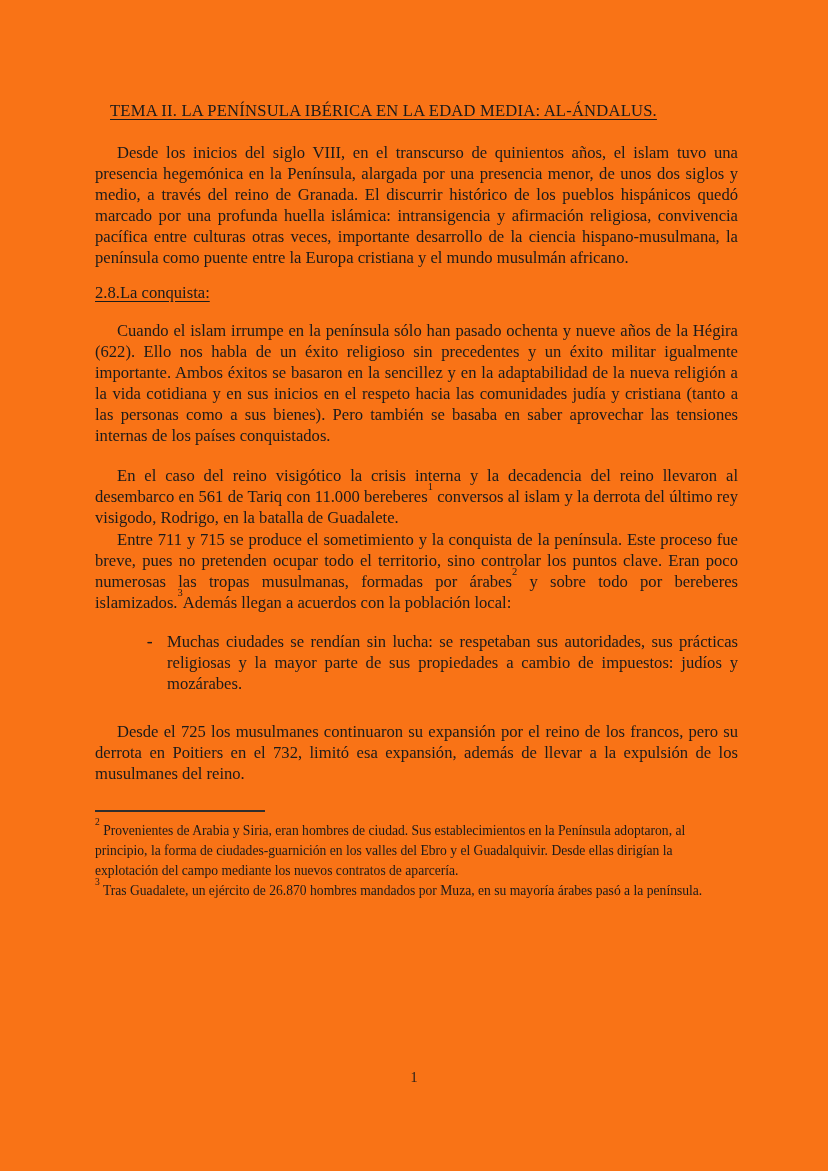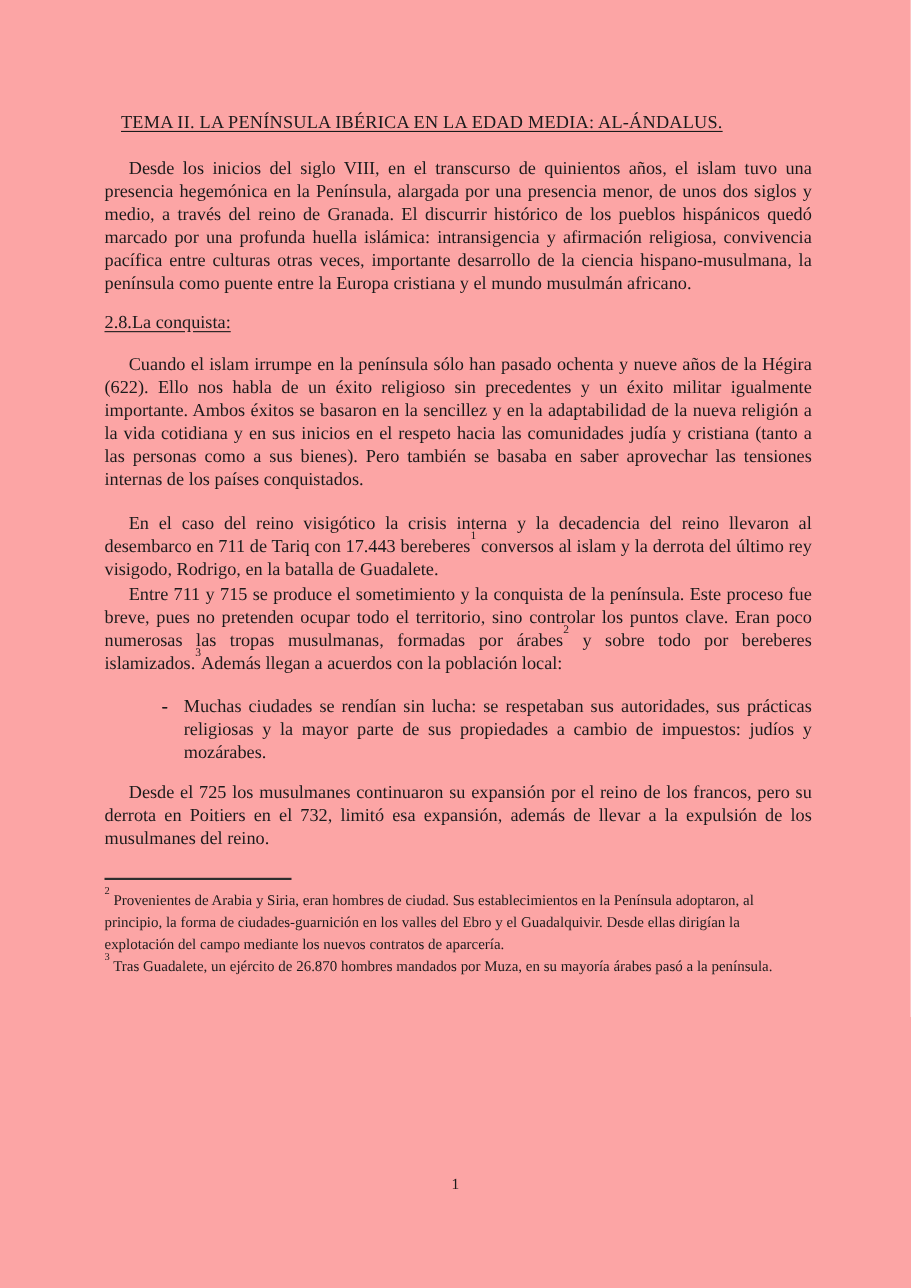--- a/index.html
+++ b/index.html
@@ -4,21 +4,21 @@
 <style>
   html, body {
     margin: 0;
     padding: 0;
     background: #ffffff;
   }
   .page {
     position: relative;
     width: 828px;
     height: 1171px;
-    background: #fca5a5;
+    background: #f97316;
     color: #1b1b1b;
     font-family: "Liberation Serif", "DejaVu Serif", serif;
     box-sizing: border-box;
     padding: 100px 90px 12px 95px;
     overflow: hidden;
   }
   .title {
     font-size: 16.6px;
     font-weight: normal;
     line-height: 22px;
@@ -40,21 +40,21 @@
     font-weight: normal;
     line-height: 22px;
     margin: 14px 0 0 0;
     text-decoration: underline;
     text-underline-offset: 3px;
   }
   .p-intro { margin-top: 20px; }
   .p-c1    { margin-top: 16px; }
   .p-c2    { margin-top: 19px; }
   .p-c3    { margin-top: 1px; }
-  .p-exp   { margin-top: 15px; }
+  .p-exp   { margin-top: 27px; }
   .list {
     margin-top: 18px;
     font-size: 16.6px;
     line-height: 21px;
   }
   .list-item {
     position: relative;
     padding-left: 72px;
     text-align: justify;
   }
@@ -105,21 +105,21 @@
 <div class="page">
 
   <h1 class="title">TEMA II. LA PENÍNSULA IBÉRICA EN LA EDAD MEDIA: AL-ÁNDALUS.</h1>
 
   <p class="para indent p-intro">Desde los inicios del siglo VIII, en el transcurso de quinientos años, el islam tuvo una presencia hegemónica en la Península, alargada por una presencia menor, de unos dos siglos y medio, a través del reino de Granada. El discurrir histórico de los pueblos hispánicos quedó marcado por una profunda huella islámica: intransigencia y afirmación religiosa, convivencia pacífica entre culturas otras veces, importante desarrollo de la ciencia hispano-musulmana, la península como puente entre la Europa cristiana y el mundo musulmán africano.</p>
 
   <h2 class="heading">2.8.La conquista:</h2>
 
   <p class="para indent p-c1">Cuando el islam irrumpe en la península sólo han pasado ochenta y nueve años de la Hégira (622). Ello nos habla de un éxito religioso sin precedentes y un éxito militar igualmente importante. Ambos éxitos se basaron en la sencillez y en la adaptabilidad de la nueva religión a la vida cotidiana y en sus inicios en el respeto hacia las comunidades judía y cristiana (tanto a las personas como a sus bienes). Pero también se basaba en saber aprovechar las tensiones internas de los países conquistados.</p>
 
-  <p class="para indent p-c2"><span>En el caso del reino visigótico la crisis interna y la decadencia del reino llevaron al desembarco en 711 de Tariq con 17.443 bereberes</span><sup class="ref">1</sup><span> conversos al islam y la derrota del último rey visigodo, Rodrigo, en la batalla de Guadalete.</span></p>
+  <p class="para indent p-c2"><span>En el caso del reino visigótico la crisis interna y la decadencia del reino llevaron al desembarco en 561 de Tariq con 11.000 bereberes</span><sup class="ref">1</sup><span> conversos al islam y la derrota del último rey visigodo, Rodrigo, en la batalla de Guadalete.</span></p>
 
   <p class="para indent p-c3"><span>Entre 711 y 715 se produce el sometimiento y la conquista de la península. Este proceso fue breve, pues no pretenden ocupar todo el territorio, sino controlar los puntos clave. Eran poco numerosas las tropas musulmanas, formadas por árabes</span><sup class="ref">2</sup><span> y sobre todo por bereberes islamizados.</span><sup class="ref">3</sup><span>Además llegan a acuerdos con la población local:</span></p>
 
   <div class="list">
     <div class="list-item">
       <span class="marker">-</span>
     </div>
     <div class="list-item">
       <span class="marker">-</span>
       <span>Muchas ciudades se rendían sin lucha: se respetaban sus autoridades, sus prácticas religiosas y la mayor parte de sus propiedades a cambio de impuestos: judíos y mozárabes.</span>

